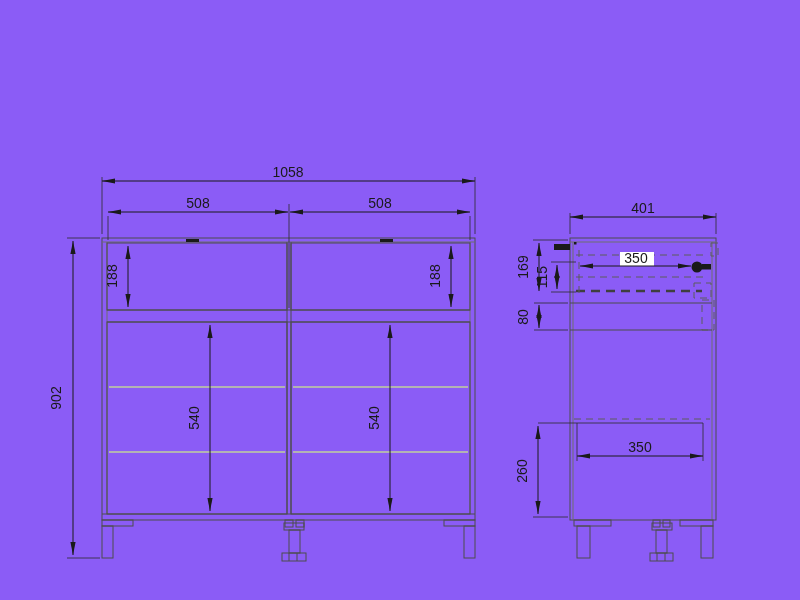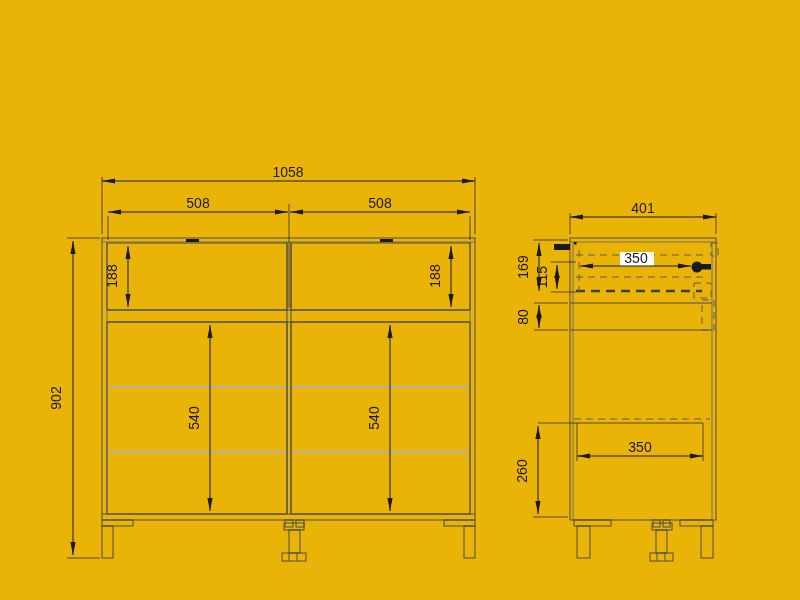--- a/index.html
+++ b/index.html
@@ -1,16 +1,16 @@
 <!DOCTYPE html>
 <html><head>
 <meta charset="utf-8">
 <style>
   html,body{margin:0;padding:0;background:#ffffff;}
-  #canvas{position:relative;width:800px;height:600px;background:#eab308;overflow:hidden;
+  #canvas{position:relative;width:800px;height:600px;background:#8b5cf6;overflow:hidden;
           font-family:"Liberation Sans",sans-serif;}
   svg{display:block;}
   text{font-family:"Liberation Sans",sans-serif;font-size:14px;fill:#1a1a1a;}
   .obj{stroke:#4d4d4d;stroke-width:1;fill:none;}
   .obj2{stroke:#6e6e6e;stroke-width:1;fill:none;}
   .dim{stroke:#1a1a1a;stroke-width:1;fill:none;}
   .ext{stroke:#2b2b2b;stroke-width:0.8;fill:none;}
   .hid{stroke:#5c5c5c;stroke-width:1;fill:none;stroke-dasharray:7 5;}
   .hidb{stroke:#3f3f3f;stroke-width:2.4;fill:none;stroke-dasharray:9 6;}
   .shelf{stroke:#b3b3b3;stroke-width:2;fill:none;}

